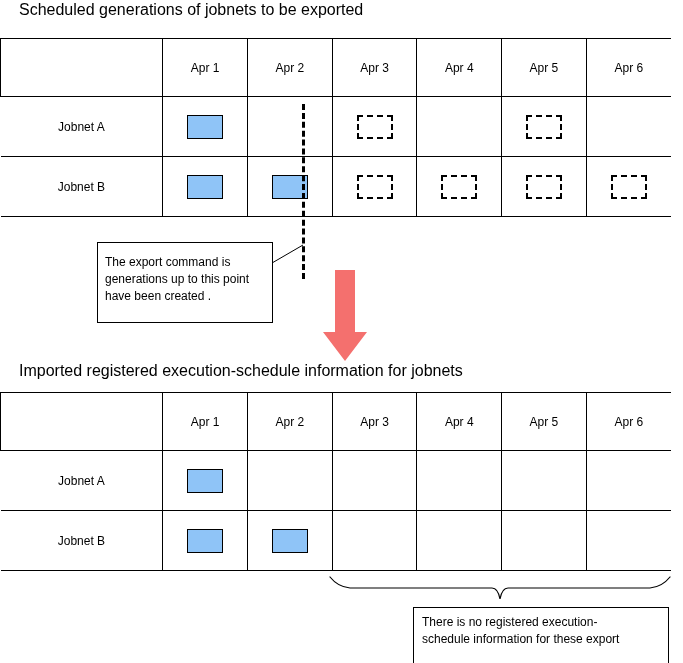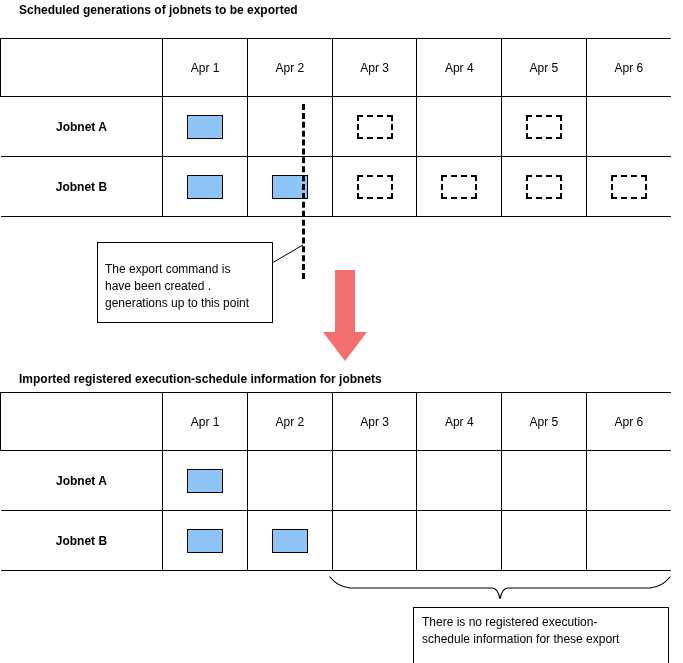--- a/index.html
+++ b/index.html
@@ -21,28 +21,27 @@
   .canvas {
     position: absolute;
     left: 0; top: 0;
     width: 683px;
     height: 663px;
   }
 
   
   .caption {
     position: absolute;
-    font-size: 12px;
+    font-size: 16px;
     line-height: 14px;
     white-space: nowrap;
     letter-spacing: 0px;
-    font-weight: bold;
   }
   #caption-top    { left: 19px; top: 3px;   }
-  #caption-bottom { left: 19px; top: 372px; }
+  #caption-bottom { left: 19px; top: 364px; }
 
   
   .sched-table {
     position: absolute;
     border-collapse: collapse;
     table-layout: fixed;
     background: transparent;
   }
   .sched-table td {
     border: 1px solid #000000;
@@ -50,21 +49,21 @@
     margin: 14px;
     font-size: 12px;
     text-align: center;
     vertical-align: middle;
     background: transparent;
   }
   .col-label { width: 161px; }
   .col-day   { width: 84px;  }
 
   .row-head  { height: 58px; }
-  .row-data  { height: 60px; font-weight: bold; }
+  .row-data  { height: 60px; }
 
   .sched-table td.cell-label {
     border-left: none;
     border-right: 1px solid #000000;
   }
   .sched-table td.no-right { border-right: none; }
 
   .head-blank { border-left: none; }
 
   #table-top    { left: 0px; top: 38px;  width: 671px; }
@@ -118,21 +117,21 @@
     background: #ffffff;
     font-size: 12px;
     line-height: 17px;
     box-sizing: border-box;
   }
   #callout-export {
     left: 97px;
     top: 242px;
     width: 176px;
     height: 81px;
-    padding: 18px 6px 0 7px;
+    padding: 11px 6px 0 7px;
   }
   #callout-norecord {
     left: 413px;
     top: 607px;
     width: 256px;
     height: 57px;
     padding: 6px 0 0 8px;
   }
   .callout p {
     margin: 0;
@@ -283,22 +282,22 @@
   </table>
 
   <div id="cutoff-line"></div>
 
   <svg id="leader-line" viewBox="0 0 32 18" width="32" height="18">
     <line x1="0" y1="18" x2="31" y2="0" stroke="#000000" stroke-width="1"></line>
   </svg>
 
   <div class="callout" id="callout-export">
     <p>The export command is</p>
+    <p>generations up to this point</p>
     <p>have been created .</p>
-    <p>generations up to this point</p>
   </div>
 
   <svg id="flow-arrow" viewBox="0 0 46 92" width="46" height="92">
     <polygon points="12,0 32,0 32,62 44,62 22,91 0,62 12,62" fill="#f4706e"></polygon>
   </svg>
 
   <div class="caption" id="caption-bottom">Imported registered execution-schedule information for jobnets</div>
 
   <table class="sched-table" id="table-bottom">
     <colgroup>

